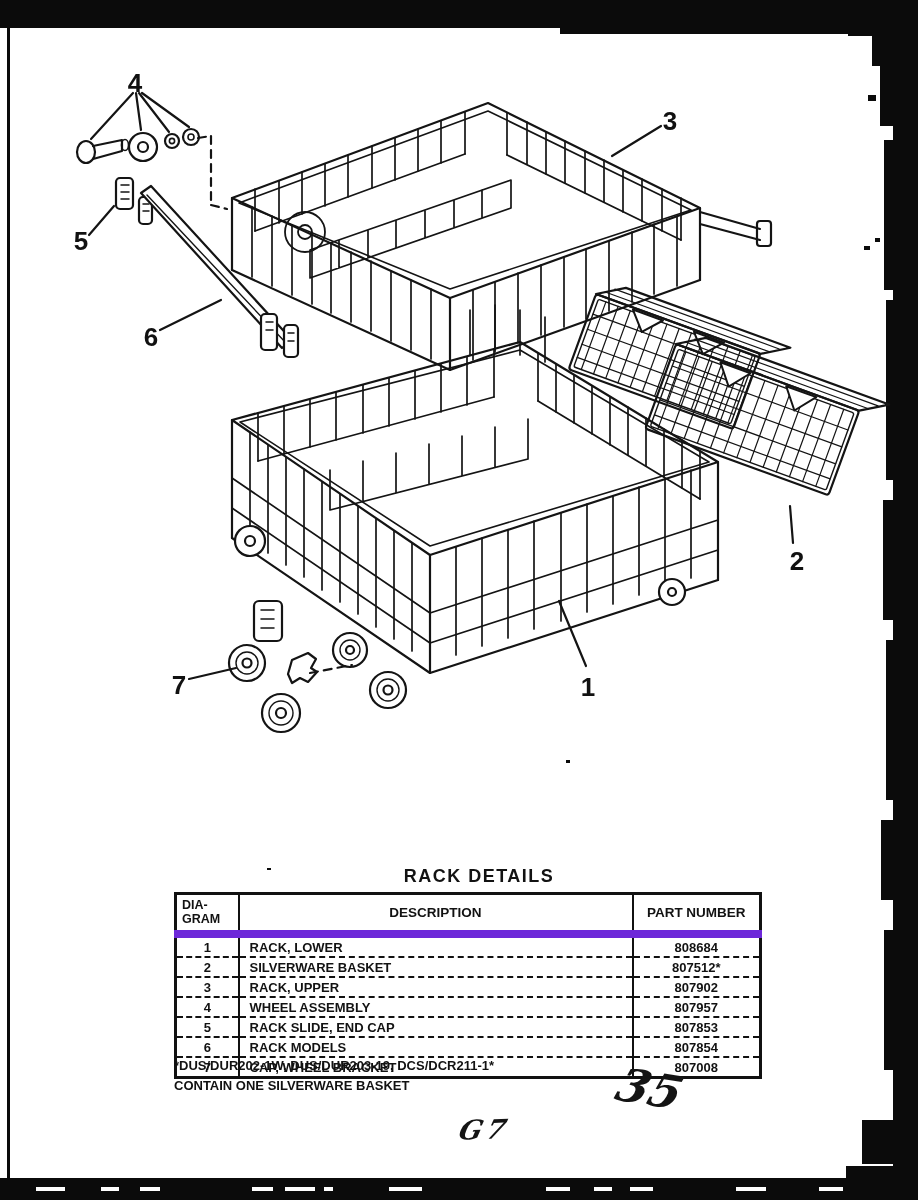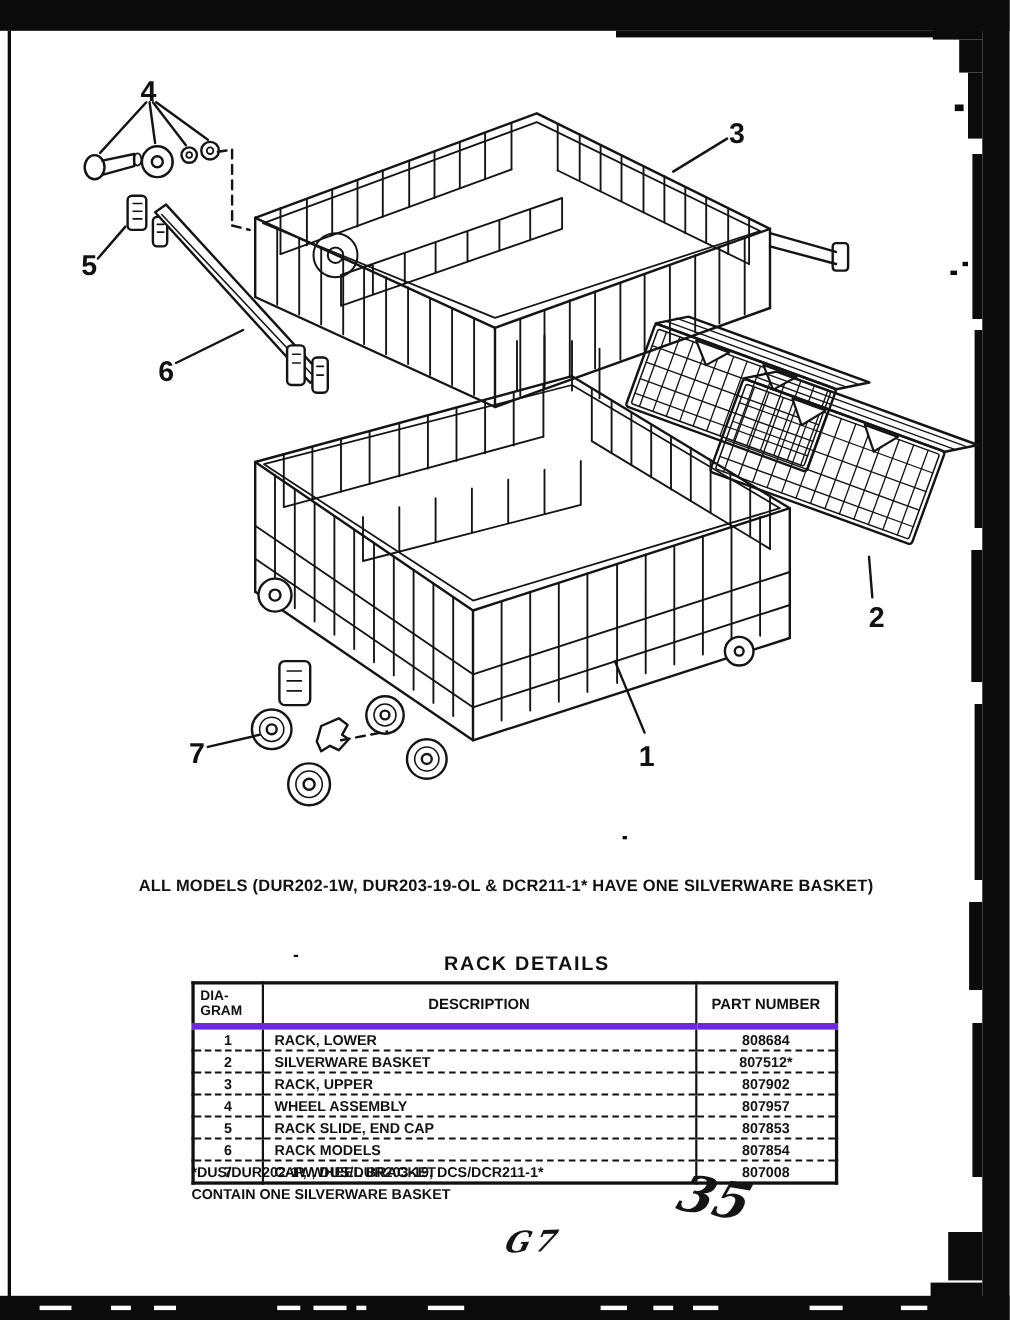--- a/index.html
+++ b/index.html
@@ -34,21 +34,21 @@
     border-collapse:collapse;table-layout:fixed;
   }
   .rack-table col.c1{width:63px;}
   .rack-table col.c2{width:394px;}
   .rack-table col.c3{width:128px;}
   .rack-table{border:3px solid #111;}
   .rack-table th,.rack-table td{
     border-left:2px solid #111;border-right:2px solid #111;
     font-weight:bold;line-height:1;padding:2px 4px 1px;
   }
-  .rack-table thead th{border-bottom:6px solid #6d28d9;font-size:13.5px;height:32px;}
+  .rack-table thead th{border-bottom:8px solid #6d28d9;font-size:13.5px;height:32px;}
   .rack-table td{border-top:2px dashed #111;font-size:13px;height:15px;}
   .th-diagram{text-align:left;font-size:12.5px !important;line-height:1.1 !important;padding-left:5px !important;}
   .th-desc,.th-part{text-align:center;}
   .td-num,.td-part{text-align:center;}
   .td-desc{text-align:left;padding-left:10px !important;margin-left:48px;}
   
   .footnotes{
     position:absolute;top:1056px;left:174px;width:585px;text-align:left;
     font-weight:bold;font-size:13px;line-height:1.55;
   }
@@ -218,21 +218,20 @@
       <text class="callout-num" x="588" y="696">1</text>
       <text class="callout-num" x="797" y="570">2</text>
       <text class="callout-num" x="670" y="130">3</text>
       <text class="callout-num" x="135" y="92">4</text>
       <text class="callout-num" x="81" y="250">5</text>
       <text class="callout-num" x="151" y="346">6</text>
       <text class="callout-num" x="179" y="694">7</text>
     </g>
   </svg>
 
-  <div class="models-note">ALL MODELS (DUR202-1W, DUR203-19-OL &amp; DCR211-1* HAVE ONE SILVERWARE BASKET)</div>
 
   <div class="table-title">RACK DETAILS</div>
 
   <table class="rack-table">
     <colgroup>
         <col class="c1">
         <col class="c2">
         <col class="c3">
       </colgroup>
     <thead>

